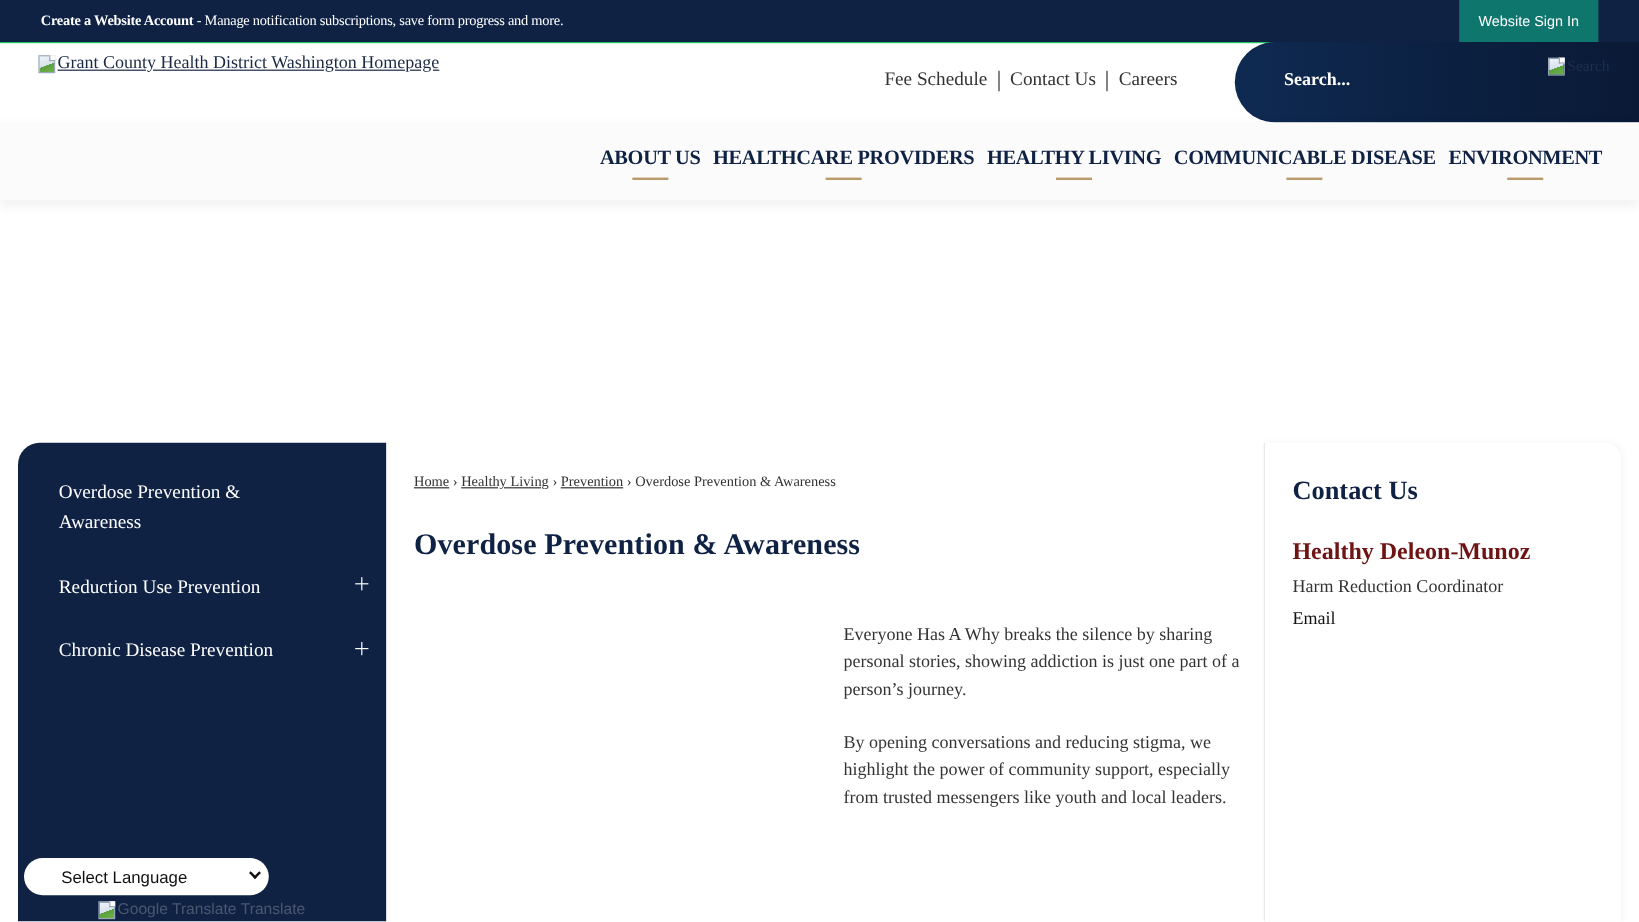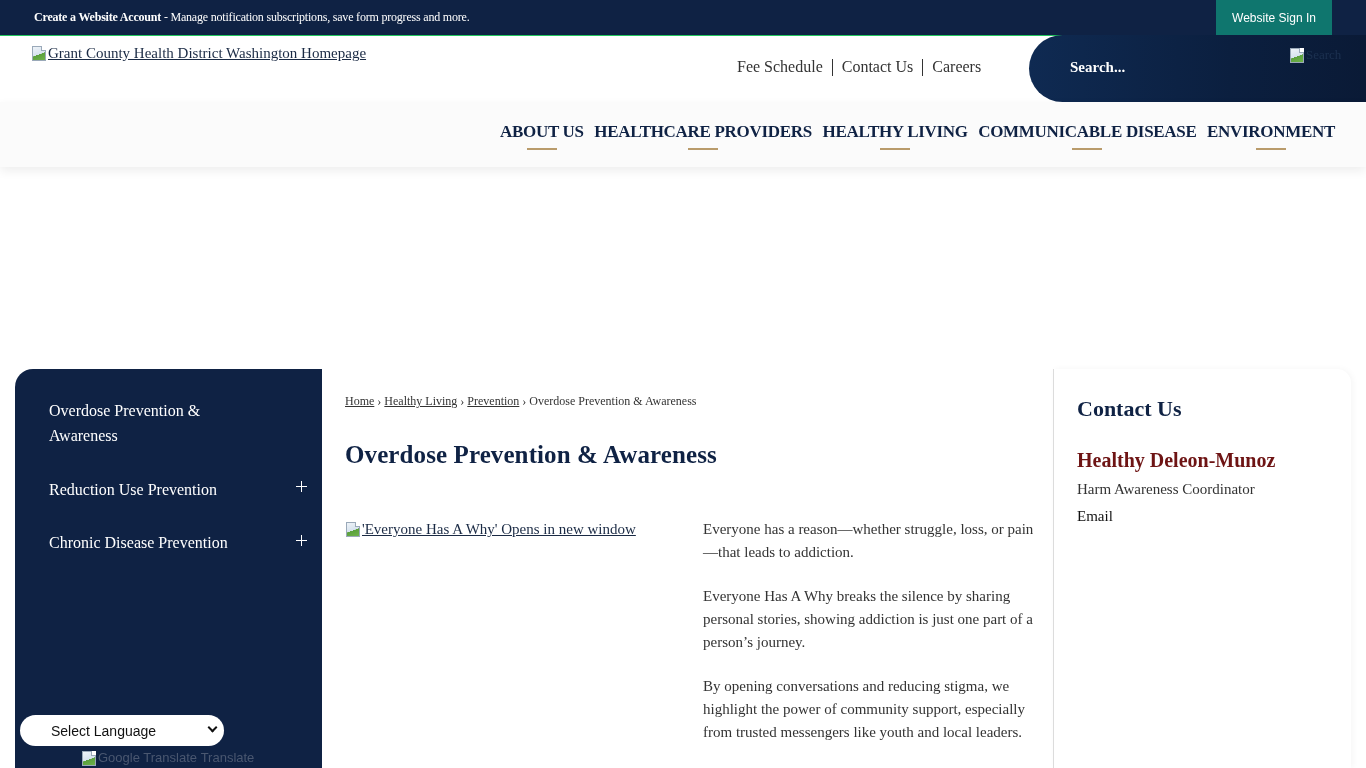--- a/index.html
+++ b/index.html
@@ -116,29 +116,24 @@
 <div class="gtranslate">
   <span class="broken-img"></span>
   <span>Google Translate</span>&nbsp;<span>Translate</span>
 </div>
 
 <div class="main">
   <div class="crumbs">
     <a>Home</a><span class="arr">›</span><a>Healthy Living</a><span class="arr">›</span><a>Prevention</a><span class="arr">›</span><span>Overdose Prevention &amp; Awareness</span>
   </div>
   <h1 class="page-title">Overdose Prevention &amp; Awareness</h1>
-  <a class="img-link">
-    <span class="broken-img"></span>
-    <span>'Everyone Has A Why' Opens in new window</span>
-  </a>
   <div class="body-text">
-    <p>Everyone has a reason—whether struggle, loss, or pain—that leads to addiction.</p>
     <p>Everyone Has A Why breaks the silence by sharing personal stories, showing addiction is just one part of a person’s journey.</p>
     <p>By opening conversations and reducing stigma, we highlight the power of community support, especially from trusted messengers like youth and local leaders.</p>
   </div>
 </div>
 
 <div class="contact">
   <h2>Contact Us</h2>
   <div class="name">Healthy Deleon-Munoz</div>
-  <div class="role">Harm Awareness Coordinator</div>
+  <div class="role">Harm Reduction Coordinator</div>
   <a class="email">Email</a>
 </div>
 
 </body></html>

